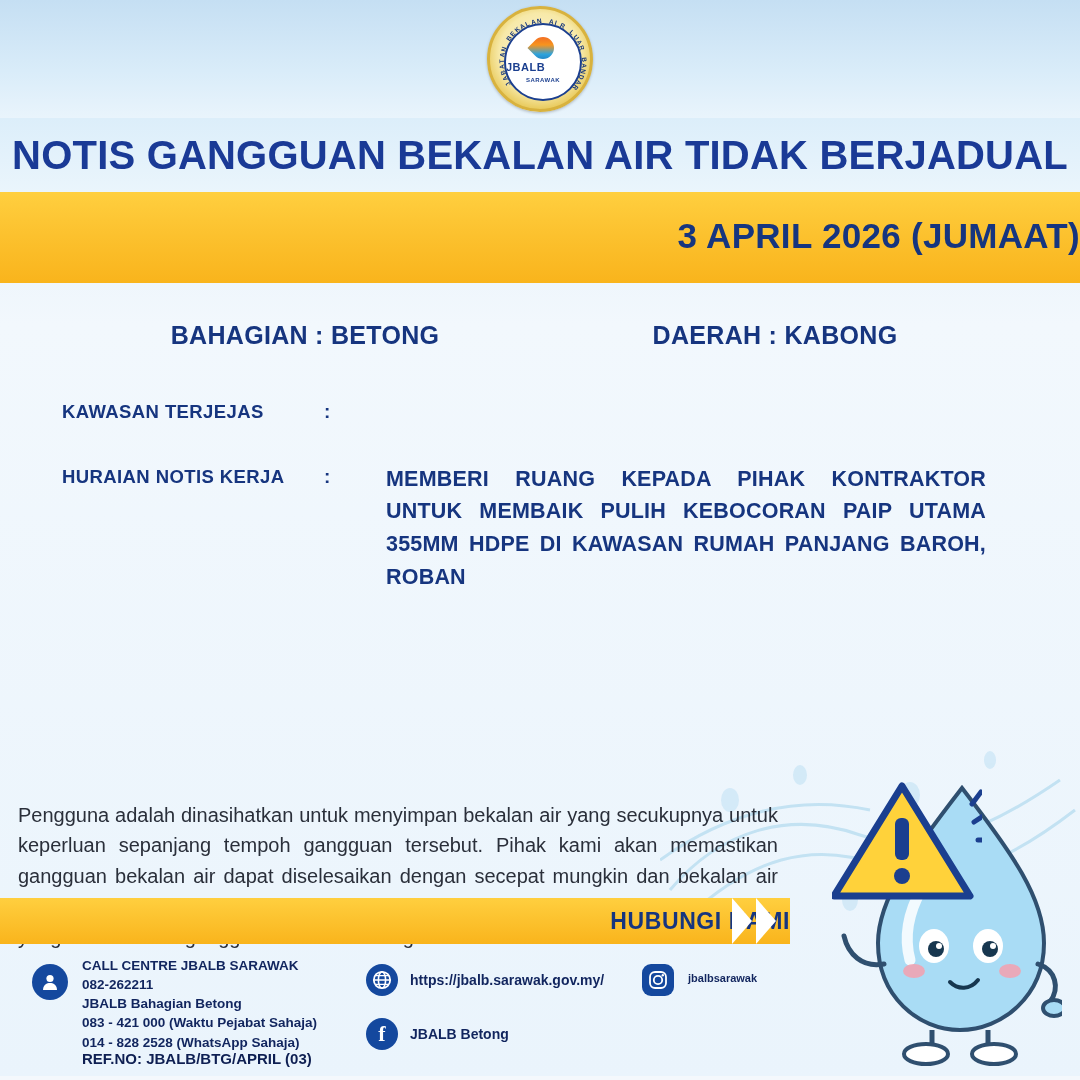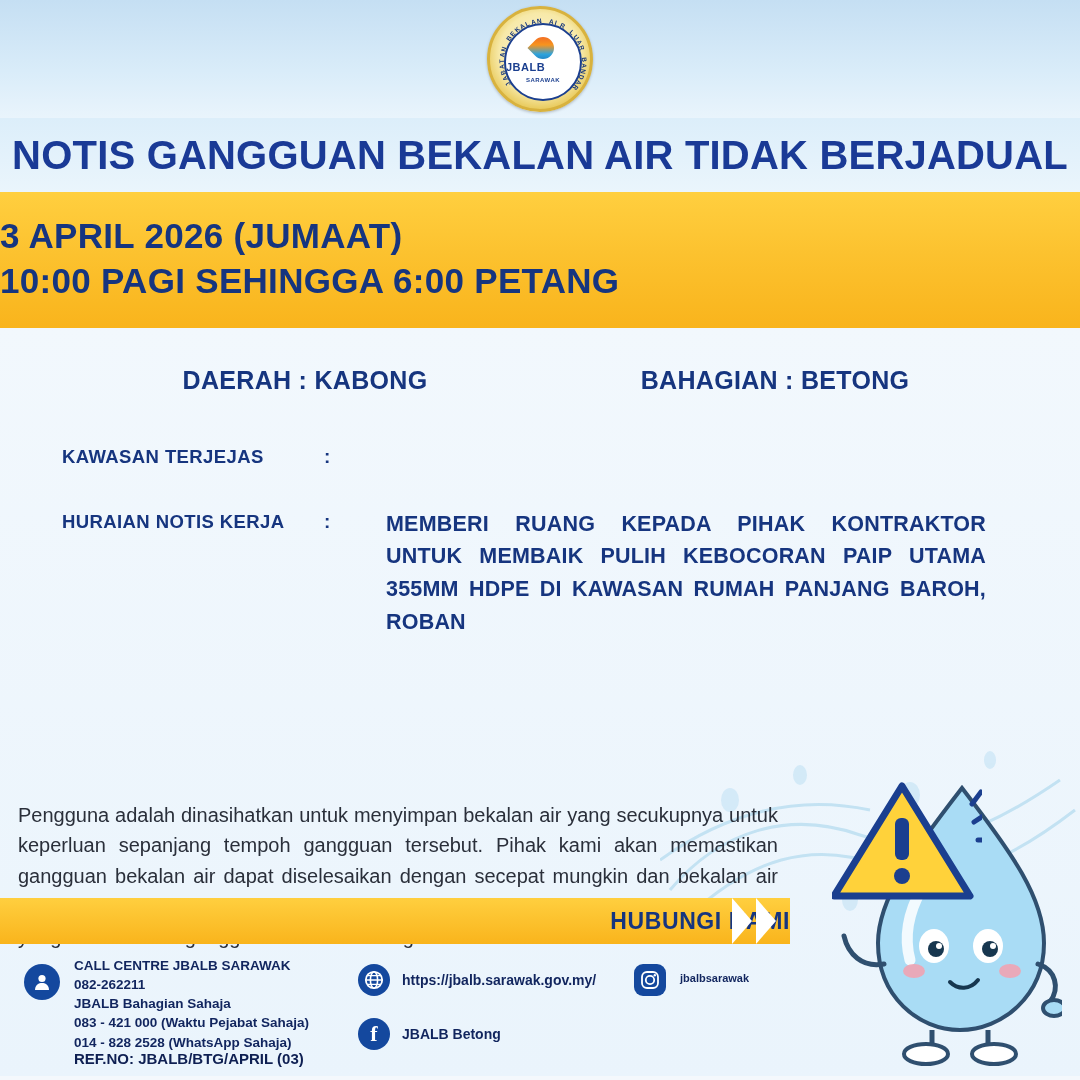--- a/index.html
+++ b/index.html
@@ -103,21 +103,21 @@
     font-weight: bold;
     color: #1a3a96;
     letter-spacing: 0.2px;
     white-space: nowrap;
   }
 
   
   .date-band {
     background: linear-gradient(180deg, #ffcf3f 0%, #fcc22f 45%, #f9b41c 100%);
     padding: 22px 0 24px;
-    text-align: left;
+    text-align: right;
   }
   .date-line {
     font-size: 35px;
     font-weight: bold;
     color: #16357f;
     line-height: 1.28;
     letter-spacing: 0.3px;
   }
 
   
@@ -233,21 +233,21 @@
     border-top: 23px solid transparent;
     border-bottom: 23px solid transparent;
     border-left: 20px solid #ffffff;
   }
   .chev.c1 { right: 38px; }
   .chev.c2 { right: 14px; }
 
   
   .contacts {
     position: absolute;
-    left: 0;
+    left: 8px;
     top: 950px;
     width: 840px;
     height: 130px;
     font-size: 13.5px;
     color: #11255e;
     text-decoration: underline;
   }
   .ic {
     position: absolute;
     border-radius: 50%;
@@ -334,26 +334,25 @@
       </div>
     </div>
   </div>
 
   <div class="title-band">
     <div class="main-title">NOTIS GANGGUAN BEKALAN AIR TIDAK BERJADUAL</div>
   </div>
 
   <div class="date-band">
     <div class="date-line">3 APRIL 2026 (JUMAAT)</div>
-    <div class="date-line">10:00 PAGI SEHINGGA 6:00 PETANG</div>
   </div>
 
   <div class="region-row">
+    <div class="region-cell">BAHAGIAN : BETONG</div>
     <div class="region-cell">DAERAH : KABONG</div>
-    <div class="region-cell">BAHAGIAN : BETONG</div>
   </div>
 
   <div class="info-block">
     <div class="info-row">
       <div class="info-label">KAWASAN TERJEJAS</div>
       <div class="info-colon">:</div>
     </div>
     <div class="info-row">
       <div class="info-label">HURAIAN NOTIS KERJA</div>
       <div class="info-colon">:</div>
@@ -422,21 +421,21 @@
   <div class="contacts">
     <div class="ic call-ic">
       <svg width="20" height="20" viewBox="0 0 20 20">
           <circle cx="10" cy="6.5" r="3.6" fill="#fff"></circle>
           <path d="M3 18 C3 12.8 7 11 10 11 C13 11 17 12.8 17 18 Z" fill="#fff"></path>
         </svg>
     </div>
     <div class="call-block">
       <div>CALL CENTRE JBALB SARAWAK</div>
       <div>082-262211</div>
-      <div>JBALB Bahagian Sahaja</div>
+      <div>JBALB Bahagian Betong</div>
       <div>083 - 421 000 (Waktu Pejabat Sahaja)</div>
       <div>014 - 828 2528 (WhatsApp Sahaja)</div>
     </div>
 
     <div class="ic web-ic">
       <svg width="20" height="20" viewBox="0 0 20 20">
           <circle cx="10" cy="10" r="8.2" fill="none" stroke="#fff" stroke-width="1.8"></circle>
           <ellipse cx="10" cy="10" rx="3.6" ry="8.2" fill="none" stroke="#fff" stroke-width="1.6"></ellipse>
           <path d="M2 10h16M3.4 5.6h13.2M3.4 14.4h13.2" stroke="#fff" stroke-width="1.4"></path>
         </svg>

